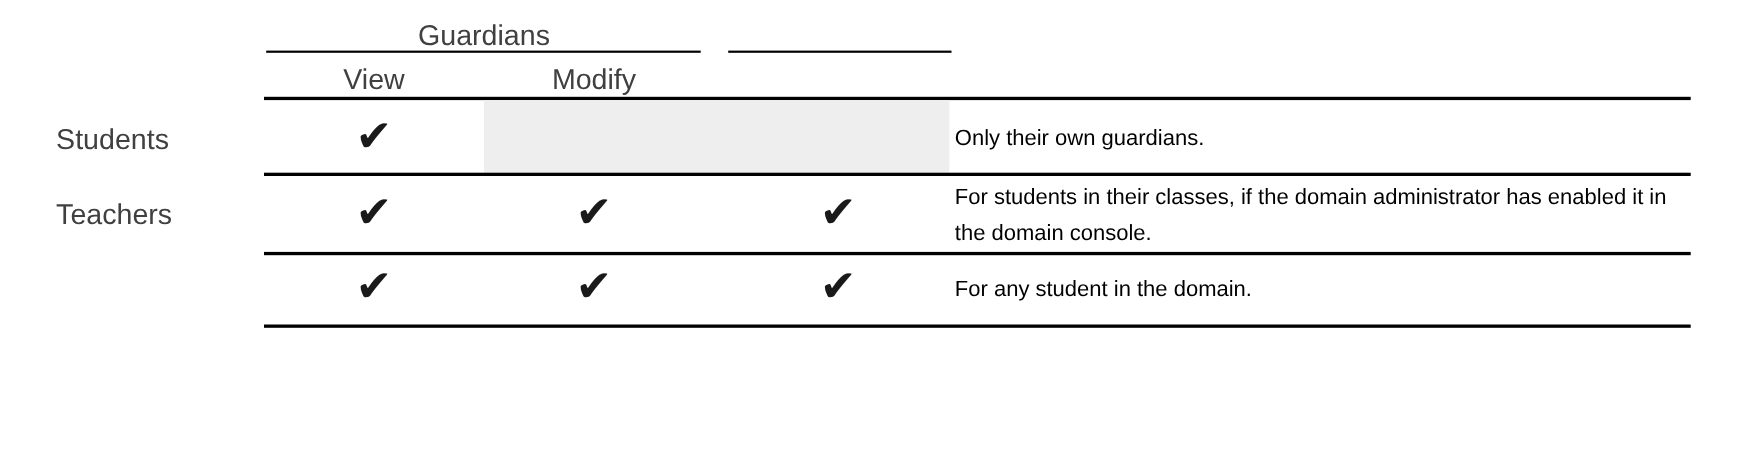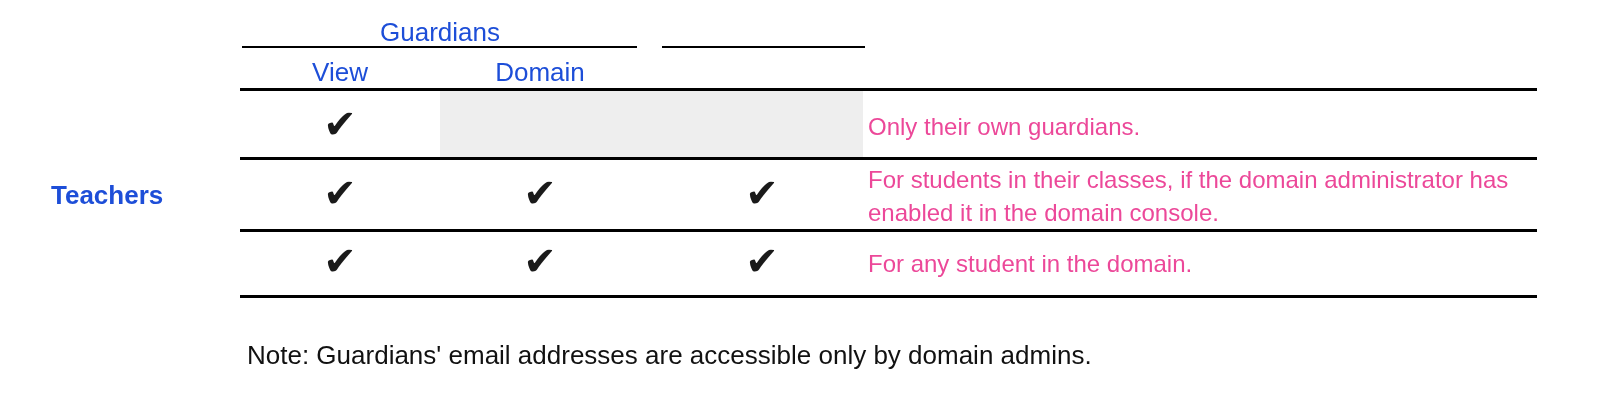--- a/index.html
+++ b/index.html
@@ -35,21 +35,21 @@
   .cell-shade {
     position: absolute;
     background: #eeeeee;
   }
 
   .txt {
     position: absolute;
     white-space: nowrap;
     font-size: 26px;
     line-height: 32px;
-    color: #1d4ed8;
+    color: #404040;
   }
   .txt.center { transform: translateX(-50%); }
 
   
   .group-label {
     font-size: 26px;
   }
 
   
   .check {
@@ -59,23 +59,23 @@
     line-height: 40px;
     color: #1a1a1a;
     font-family: "DejaVu Sans", sans-serif;
     font-weight: 700;
     user-select: none;
   }
 
   
   .desc {
     position: absolute;
-    font-size: 24px;
+    font-size: 20px;
     line-height: 33px;
-    color: #ec4899;
+    color: #000000;
     width: 660px;
   }
 
   .note {
     position: absolute;
     font-size: 26px;
     line-height: 32px;
     color: #111111;
     white-space: nowrap;
   }
@@ -87,39 +87,40 @@
 
   <div class="txt center group-label" style="left:440px; top:16px;">Guardians</div>
 
 
   <div class="rule thin" style="left:242px; top:46px; width:395px;"></div>
 
   <div class="rule thin" style="left:662px; top:46px; width:203px;"></div>
 
   <div class="txt center" style="left:340px; top:56px;">View</div>
 
-  <div class="txt center" style="left:540px; top:56px;">Domain</div>
+  <div class="txt center" style="left:540px; top:56px;">Modify</div>
 
 
   <div class="rule" style="left:240px; top:88px; width:1297px;"></div>
 
   <div class="cell-shade" style="left:440px; top:91px; width:423px; height:66px;"></div>
 
+  <div class="txt" style="left:51px; top:110px;">Students</div>
 
   <div class="check" style="left:340px; top:104px;">✔</div>
 
   <div class="check" style="left:540px; top:104px;"></div>
 
   <div class="check" style="left:762px; top:104px;"></div>
 
   <div class="desc" style="left:868px; top:110px;">Only their own guardians.</div>
 
   <div class="rule" style="left:240px; top:157px; width:1297px;"></div>
 
-  <div class="txt" style="left:51px; top:179px;font-weight:bold;">Teachers</div>
+  <div class="txt" style="left:51px; top:179px;">Teachers</div>
 
   <div class="check" style="left:340px; top:173px;">✔</div>
 
   <div class="check" style="left:540px; top:173px;">✔</div>
 
   <div class="check" style="left:762px; top:173px;">✔</div>
 
   <div class="desc" style="left:868px; top:163px;">For students in their classes, if the domain administrator has enabled it in the domain console.</div>
 
   <div class="rule" style="left:240px; top:229px; width:1297px;"></div>
@@ -128,15 +129,14 @@
   <div class="check" style="left:340px; top:241px;">✔</div>
 
   <div class="check" style="left:540px; top:241px;">✔</div>
 
   <div class="check" style="left:762px; top:241px;">✔</div>
 
   <div class="desc" style="left:868px; top:247px;">For any student in the domain.</div>
 
   <div class="rule" style="left:240px; top:295px; width:1297px;"></div>
 
-  <div class="note" style="left:247px; top:339px;">Note: Guardians' email addresses are accessible only by domain admins.</div>
 
 </div>
 
 </body></html>

